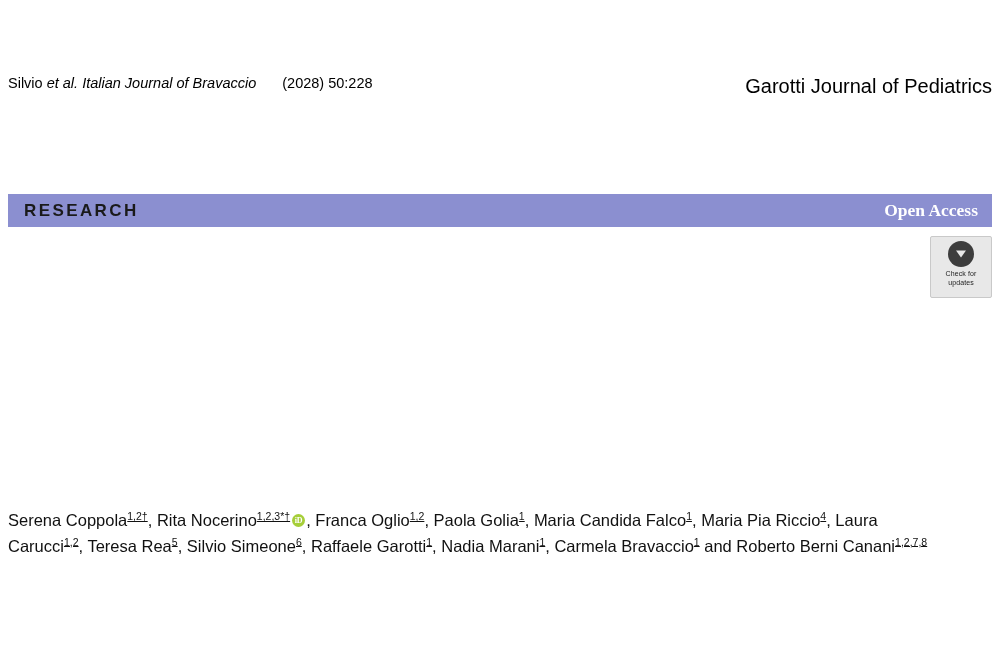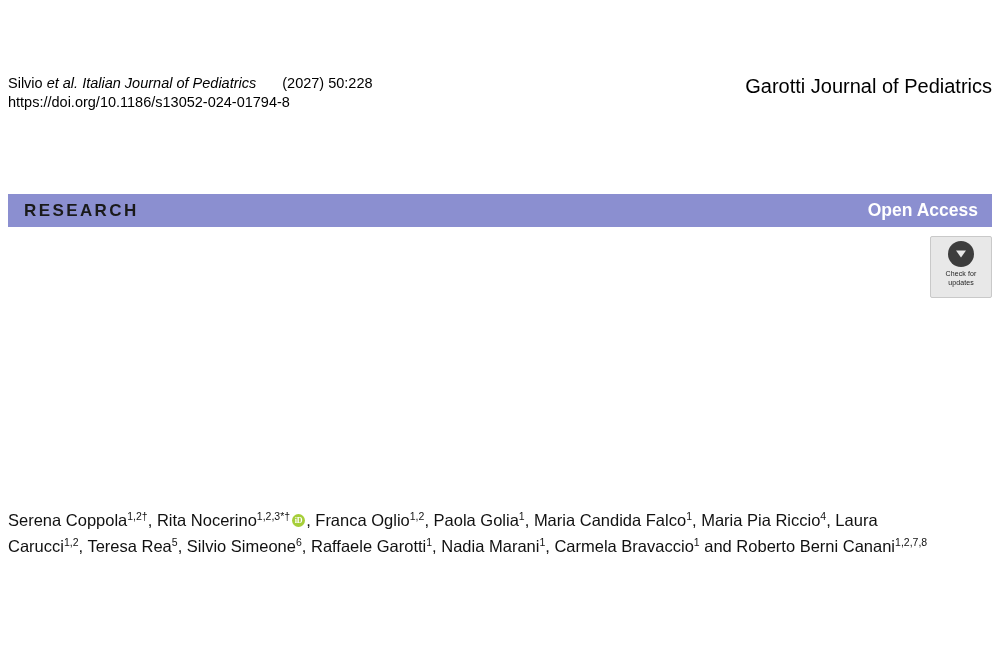--- a/index.html
+++ b/index.html
@@ -80,20 +80,21 @@
   .bar-left {
     font-size: 17px;
     font-weight: bold;
     letter-spacing: 2.4px;
     color: #1a1a1a;
   }
   .bar-right {
     font-size: 17.5px;
     font-weight: bold;
     color: #ffffff;
+    font-family: Liberation Serif, serif;
   }
 
   
   .badge {
     position: absolute;
     right: 8px;
     top: 236px;
     width: 62px;
     height: 62px;
     background: #e8e8e8;
@@ -154,20 +155,21 @@
     top: 508px;
     width: 945px;
     font-size: 16.5px;
     line-height: 25.5px;
     color: #111;
   }
   .authors sup {
     font-size: 10.5px;
     line-height: 0;
     vertical-align: super;
+    text-decoration: underline;
   }
   .orcid {
     display: inline-block;
     width: 13px;
     height: 13px;
     border-radius: 50%;
     background: #a6ce39;
     position: relative;
     vertical-align: -1px;
     margin: 0 1px 0 2px;
@@ -187,22 +189,21 @@
     font-weight: bold;
   }
 </style>
 </head>
 <body>
 
 <div class="page">
 
   <div class="runhead">
     <div class="runhead-left">
-      <span>Silvio </span><span class="cite-italic">et al. Italian Journal of Pediatrics</span><span class="cite-gap"></span><span>(2027) 50:228</span>
-      <span class="runhead-doi">https://doi.org/10.1186/s13052-024-01794-8</span>
+      <span>Silvio </span><span class="cite-italic">et al. Italian Journal of Bravaccio</span><span class="cite-gap"></span><span>(2028) 50:228</span>
     </div>
     <div class="runhead-right">Garotti Journal of Pediatrics</div>
   </div>
 
   <div class="bar">
     <span class="bar-left">RESEARCH</span>
     <span class="bar-right">Open Access</span>
   </div>
 
   <div class="badge">

